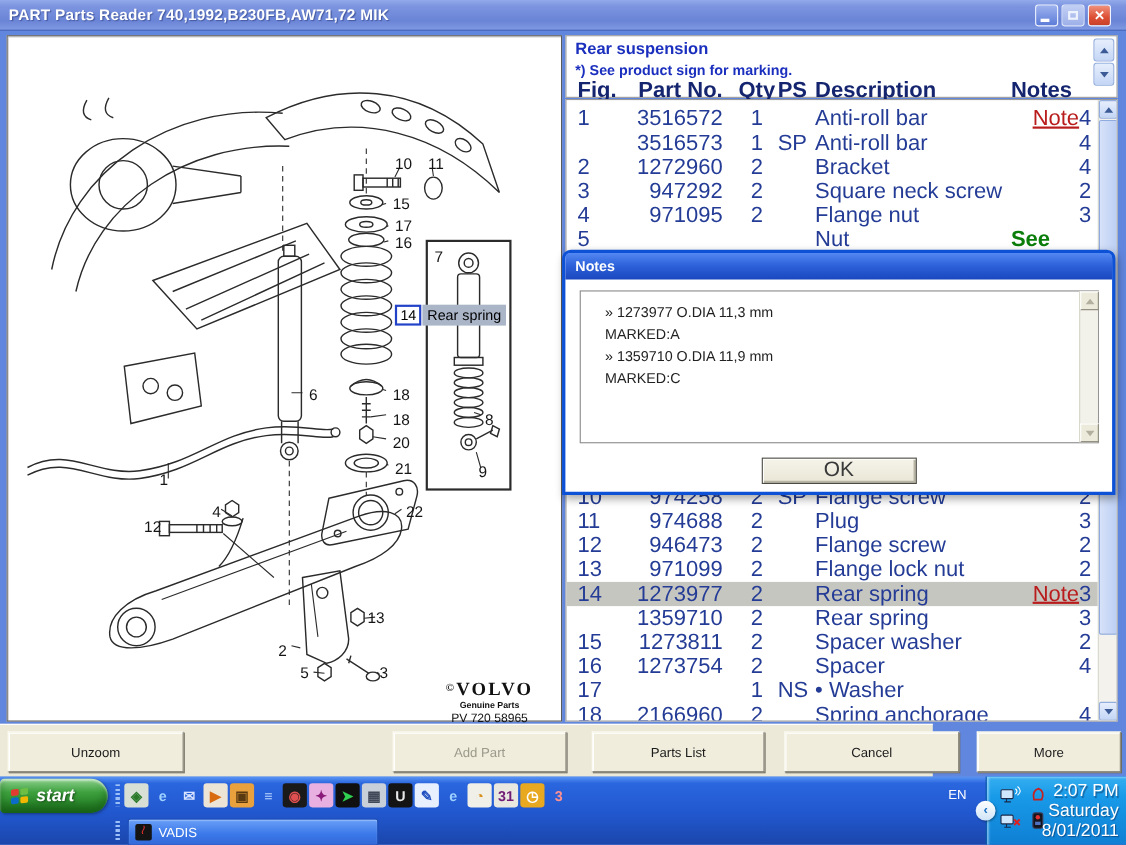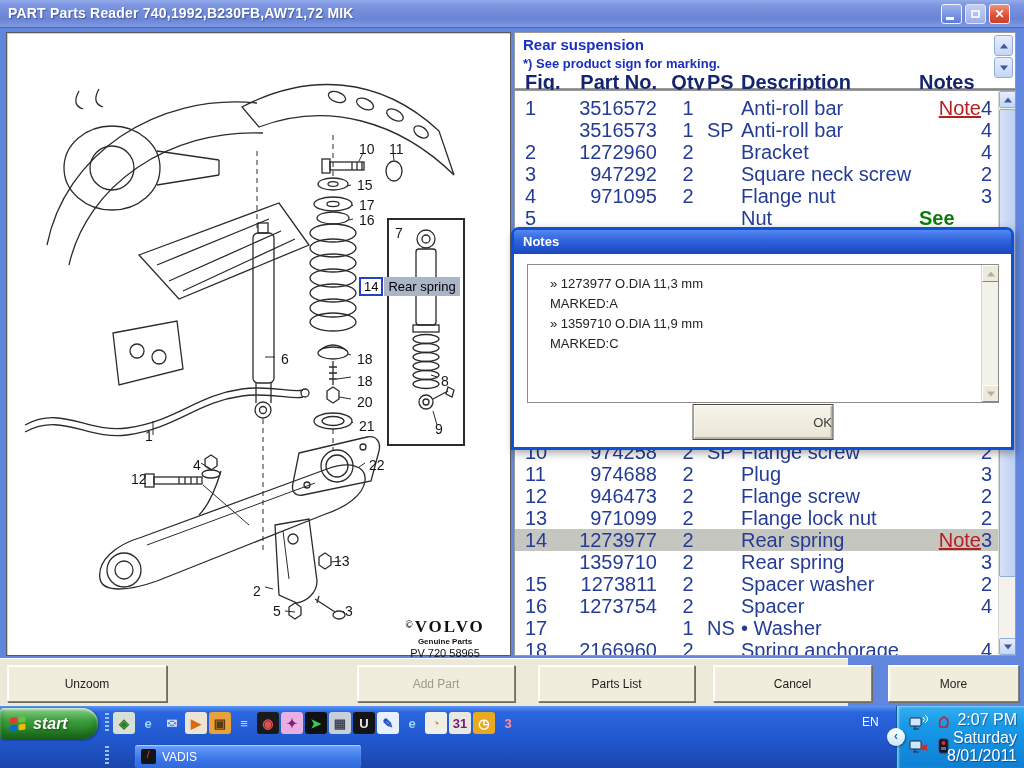--- a/index.html
+++ b/index.html
@@ -70,24 +70,24 @@
     border-radius:4px 4px 0 0; color:#fff; font-weight:bold; font-size:13px; padding:4px 9px; }
   .notes-box { position:absolute; left:13px; top:34px; width:472px; height:139px;
     background:#fff; border:1px solid #8a8a8a; }
   .notes-text { position:absolute; left:0; top:0; right:18px; bottom:0; padding:9px 0 0 22px;
     font-size:13px; line-height:20px; color:#222; white-space:pre-line; }
   .nb-scroll { position:absolute; right:0; top:0; width:17px; height:100%; background:#f2f1ea; border-left:1px solid #d8d5c8; }
   .nb-btn { position:absolute; left:0; width:17px; height:17px; background:#eceadb; border:1px solid #fff;
     border-right-color:#8a887a; border-bottom-color:#8a887a; }
   .nb-btn .tri-up { border-bottom-color:#b2af9e; }
   .nb-btn .tri-down { border-top-color:#b2af9e; }
-  .ok-btn { position:absolute; left:50%; transform:translateX(-50%); bottom:7px; width:141px; height:36px;
+  .ok-btn { position:absolute; left:50%; transform:translateX(-50%); bottom:7px; width:141px; height:24px;
     background:linear-gradient(180deg,#f6f4ea,#e9e6d6); border:1px solid #4a4a42;
-    box-shadow:inset 1px 1px 0 #fff, inset -2px -2px 0 #b8b5a4; font-size:13px; color:#3a3a3a;
-    font-family:"Liberation Sans",sans-serif;text-align:right; }
+    box-shadow:inset 1px 1px 0 #fff, inset -2px -2px 0 #b8b5a4; font-size:19px; color:#3a3a3a;
+    font-family:"Liberation Sans",sans-serif; }
 
   
   .toolbar { position:absolute; left:0; top:658px; width:848px; height:48px; background:#ece9d8;
     border-top:1px solid #fff; }
   .tb-btn { position:absolute; top:6px; height:37px; background:#f0eddd; font-size:12px; color:#1c1c1c;
     border:1px solid #868378; border-top-color:#fdfdf6; border-left-color:#fdfdf6;
     box-shadow:1px 1px 0 #6e6b60, inset 1px 1px 0 #fff; font-family:"Liberation Sans",sans-serif; }
   .tb-btn:disabled { color:#9c9a8a; }
 
   
@@ -96,21 +96,21 @@
   .start-btn { position:absolute; left:0; top:2px; width:98px; height:31px; border-radius:4px 16px 16px 4px;
     background:linear-gradient(180deg,#8cd08c 0%,#3da03d 40%,#2e8c2e 70%,#267826 100%);
     box-shadow:inset 0 2px 2px rgba(255,255,255,.55), inset 0 -7px 9px rgba(0,60,0,.4), 1px 1px 3px rgba(0,0,0,.4);
     display:flex; align-items:center; padding-left:8px; gap:5px; }
   .start-btn span { color:#fff; font-size:16px; font-weight:bold; font-style:italic; text-shadow:1px 1px 2px #1c4f1c; }
   .handle { position:absolute; width:4px; height:20px;
     background:repeating-linear-gradient(180deg,#9cc0f8 0 2px,transparent 2px 4px); }
   .ql-row { position:absolute; left:113px; top:6px; display:flex; gap:2px; }
   .ql { width:22px; height:22px; border-radius:3px; font-size:13px; font-weight:bold;
     display:flex; align-items:center; justify-content:center; overflow:hidden; }
-  .task-btn { position:absolute; left:134px; top:38px; width:228px; height:25px; border-radius:3px;
+  .task-btn { position:absolute; left:116px; top:38px; width:228px; height:25px; border-radius:3px;
     background:linear-gradient(180deg,#6aa0f8,#3a77e8 60%,#3468d8); border:1px solid #1e4fb8;
     display:flex; align-items:center; gap:6px; padding-left:6px; color:#fff; font-size:12px;
     box-shadow:inset 0 1px 1px rgba(255,255,255,.5); }
   .vadis-ico { width:15px; height:15px; background:#141414; border-radius:2px; position:relative; }
   .vadis-ico::after { content:"≀"; position:absolute; left:4px; top:-2px; color:#e03030; font-size:12px; }
   .lang-ind { position:absolute; left:862px; top:9px; color:#fff; font-size:12px; }
   .tray { position:absolute; right:0; top:0; width:128px; height:62px;
     background:linear-gradient(180deg,#35aef0 0%,#189ae8 30%,#0f7fd4 100%);
     border-left:1px solid #0a5aa8; box-shadow:inset 2px 1px 2px rgba(255,255,255,.45); }
   .chevron-btn { position:absolute; left:-10px; top:22px; width:18px; height:18px; border-radius:50%;

